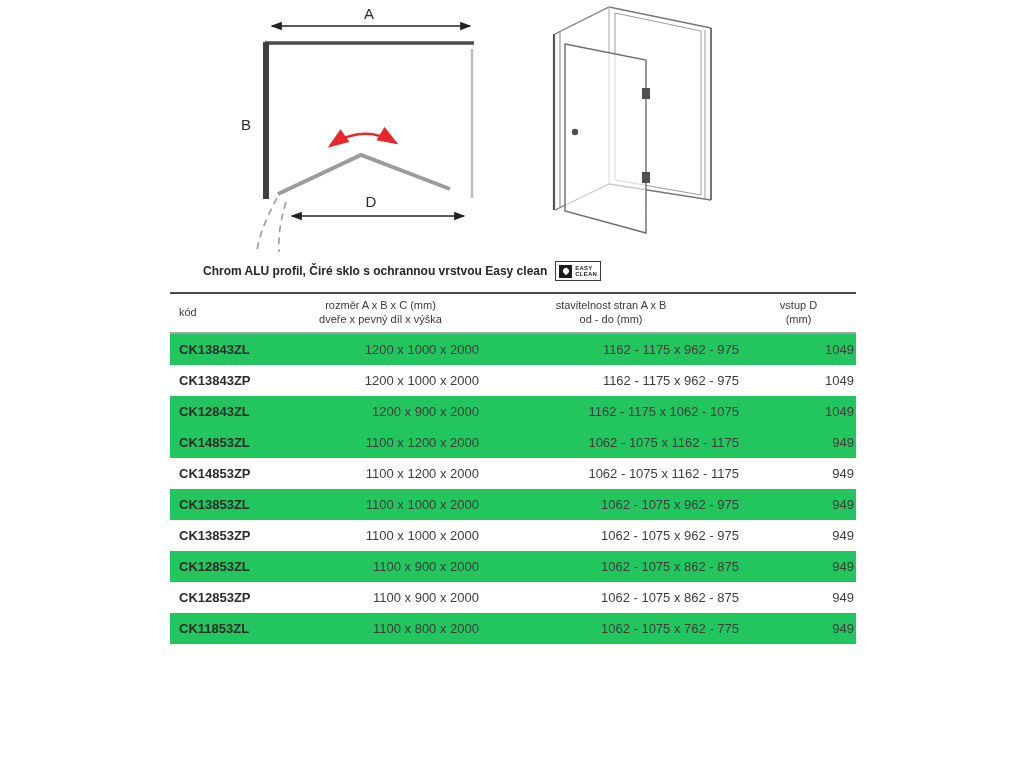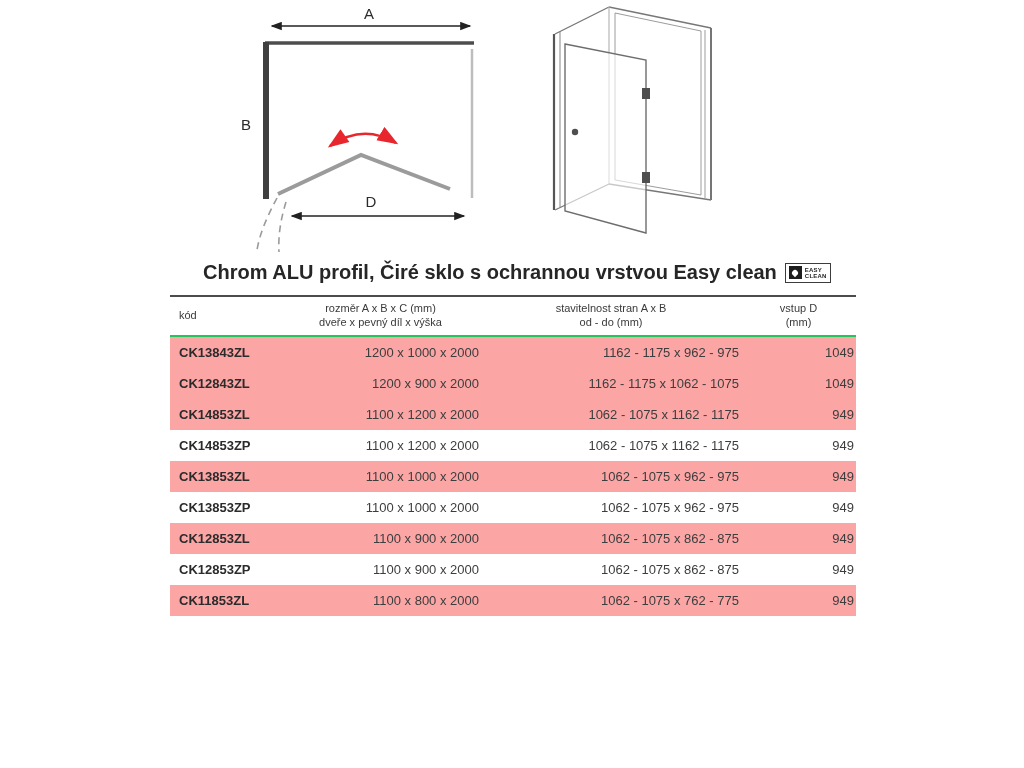--- a/index.html
+++ b/index.html
@@ -7,34 +7,34 @@
     width:1024px;height:768px;background:#ffffff;position:relative;overflow:hidden;
     font-family:"Liberation Sans","DejaVu Sans",sans-serif;color:#3a3a3a;
   }
   .diagram-left{position:absolute;left:232px;top:2px;}
   .diagram-right{position:absolute;left:545px;top:0px;}
   svg text.dim{font-family:"Liberation Sans",sans-serif;font-size:15px;fill:#2b2b2b;}
   svg text.dim-b{font-family:"Liberation Sans",sans-serif;font-size:15px;fill:#2b2b2b;}
 
   .content{position:absolute;left:170px;top:261px;width:686px;}
   .title-row{display:flex;align-items:center;gap:8px;margin-left:33px;}
-  .page-title{font-size:20px;font-weight:bold;color:#262626;margin:0;}
+  .page-title{font-size:12px;font-weight:bold;color:#262626;margin:0;}
   .easyclean{display:inline-flex;align-items:center;gap:3px;border:1px solid #3c3c3c;padding:1px 3px;height:16px;}
   .ec-box{width:13px;height:13px;background:#1d1d1d;display:flex;align-items:center;justify-content:center;}
   .ec-drop{width:6px;height:6px;background:#ffffff;border-radius:50% 50% 50% 0;transform:rotate(-45deg);}
   .ec-text{display:flex;flex-direction:column;line-height:1;}
   .ec-text span{font-size:6px;font-weight:bold;color:#1d1d1d;letter-spacing:0.2px;}
 
   table.spec{border-collapse:collapse;width:686px;margin-top:11px;table-layout:fixed;}
-  table.spec thead tr{border-top:2px solid #4c4c4c;border-bottom:2px solid #22c55e;}
+  table.spec thead tr{border-top:2px solid #4c4c4c;border-bottom:2px solid #a3a3a3;}
   table.spec th{font-weight:normal;font-size:11px;color:#3a3a3a;padding:4px 2px 5px;line-height:1.3;vertical-align:middle;}
   table.spec th.kod-h{text-align:left;padding-left:9px;}
   table.spec td{height:31px;text-align:right;font-size:13px;color:#3d3d3d;padding:0 2px;}
   table.spec td.kod{font-weight:bold;text-align:left;padding-left:9px;color:#2b2b2b;font-size:13px;}
-  table.spec tr.odd{background:#fca5a5;}
+  table.spec tr.odd{background:#22c55e;}
 </style>
 </head>
 <body>
 
 <svg class="diagram-left" width="260" height="258" viewBox="0 0 260 258">
   <defs>
     <marker id="ahE" markerWidth="9" markerHeight="8" refX="7" refY="3" orient="auto">
       <path d="M0,0 L8,3 L0,6 Z" fill="#222"></path>
     </marker>
     <marker id="ahS" markerWidth="9" markerHeight="8" refX="1" refY="3" orient="auto">
@@ -134,20 +134,26 @@
         </th>
       </tr>
     </thead>
     <tbody id="tbody">
         <tr class="odd">
           <td class="kod">CK13843ZL</td>
           <td>1200 x 1000 x 2000</td>
           <td>1162 - 1175 x 962 - 975</td>
           <td>1049</td>
         </tr>
+        <tr>
+          <td class="kod">CK13843ZP</td>
+          <td>1200 x 1000 x 2000</td>
+          <td>1162 - 1175 x 962 - 975</td>
+          <td>1049</td>
+        </tr>
         <tr class="odd">
           <td class="kod">CK12843ZL</td>
           <td>1200 x 900 x 2000</td>
           <td>1162 - 1175 x 1062 - 1075</td>
           <td>1049</td>
         </tr>
         <tr class="odd">
           <td class="kod">CK14853ZL</td>
           <td>1100 x 1200 x 2000</td>
           <td>1062 - 1075 x 1162 - 1175</td>

